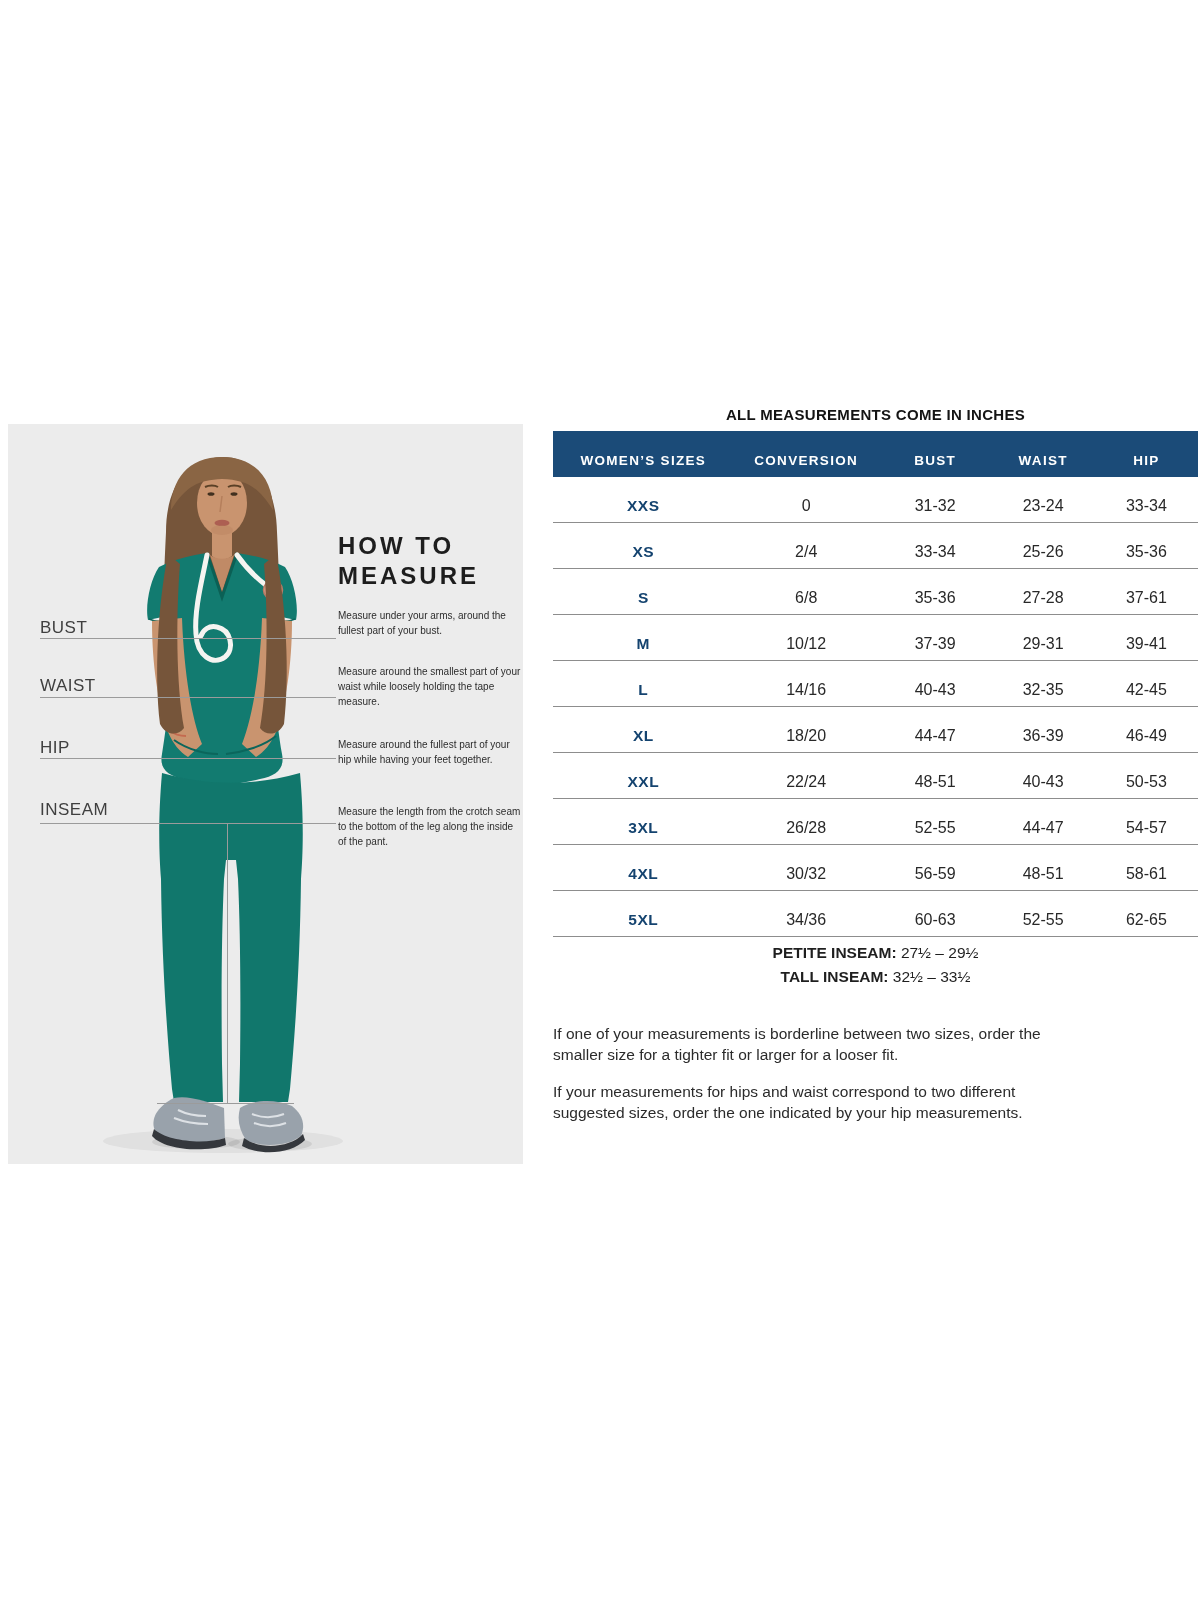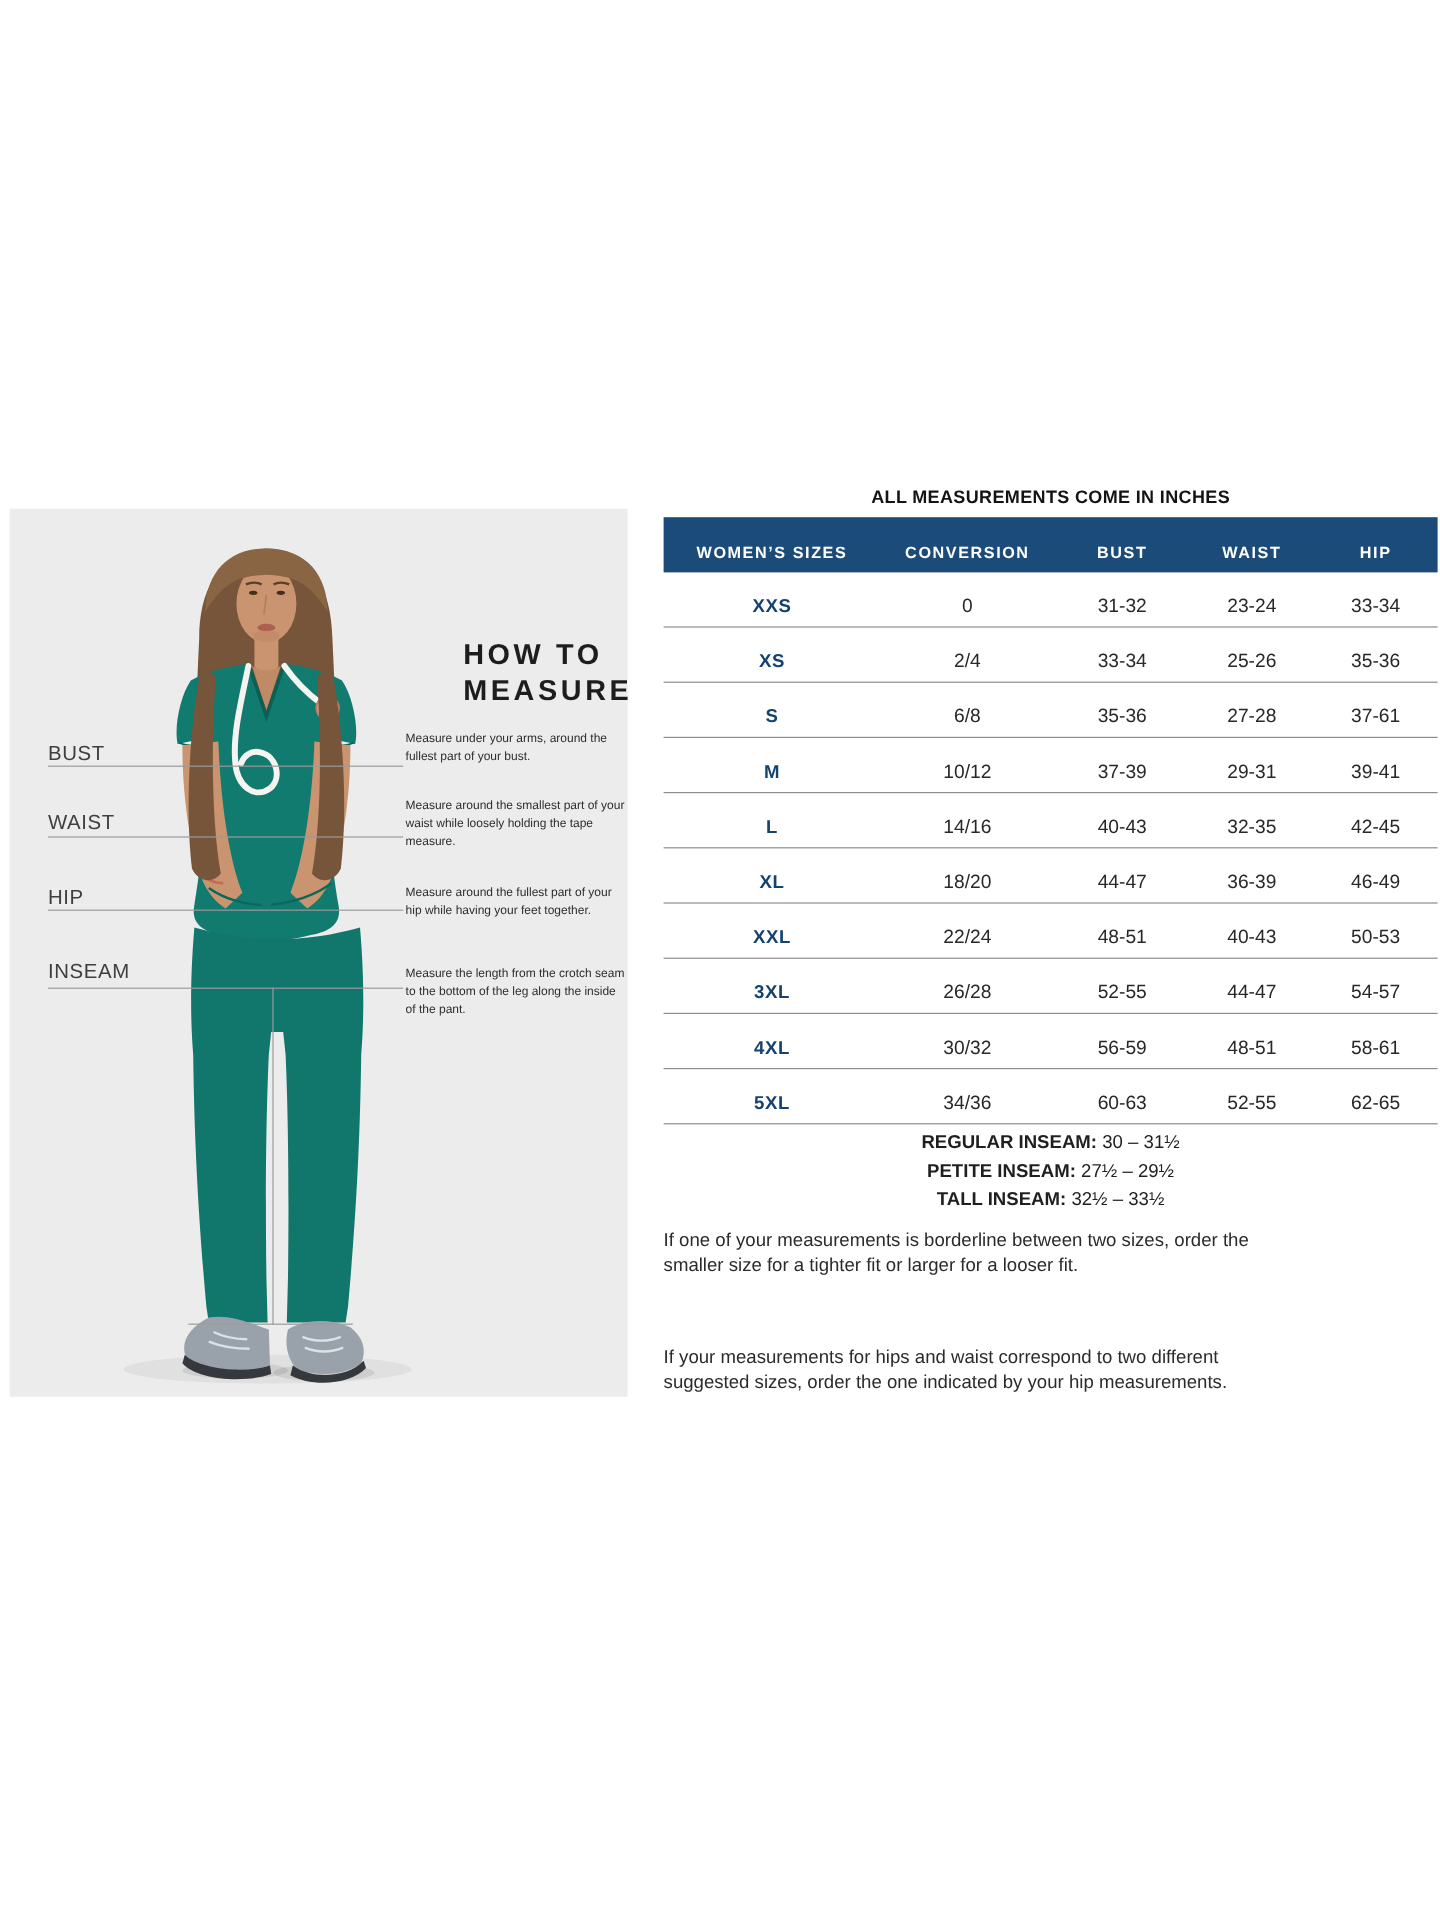--- a/index.html
+++ b/index.html
@@ -13,21 +13,21 @@
 
   .m-label{position:absolute;left:32px;z-index:3;font-size:17px;line-height:20px;
            color:#3f3f3f;letter-spacing:0.5px;}
   .m-label.bust{top:194px}.m-label.waist{top:252px}.m-label.hip{top:314px}.m-label.inseam{top:376px}
   .m-line{position:absolute;left:32px;width:296px;height:1px;background:var(--measure-line,#9b9b9b);z-index:3;}
   .m-line.bust{top:214px}.m-line.waist{top:273px}.m-line.hip{top:334px}.m-line.inseam{top:399px}
   .v-line{position:absolute;left:219px;top:399px;width:1px;height:281px;background:var(--measure-line,#9b9b9b);z-index:3;}
   .floor-line{position:absolute;left:149px;top:679px;width:137px;height:1px;background:var(--measure-line,#9b9b9b);z-index:3;}
 
   .howto-heading{position:absolute;left:330px;top:107px;z-index:3;font-size:24px;font-weight:bold;
-                 letter-spacing:3px;line-height:30px;color:#1d1d1d;margin-left:48px;}
+                 letter-spacing:3px;line-height:30px;color:#1d1d1d;}
   .mg-p{position:absolute;left:330px;width:186px;z-index:3;font-size:10px;line-height:15px;color:#2d2d2d;}
   .mg-p.p1{top:184px}.mg-p.p2{top:240px}.mg-p.p3{top:313px}.mg-p.p4{top:380px}
 
   
   .table-title{position:absolute;left:553px;top:406px;width:645px;text-align:center;
                font-size:15px;font-weight:bold;letter-spacing:0.3px;color:#141414;}
   .size-table{position:absolute;left:553px;top:431px;width:645px;}
   .thead{height:46px;background:var(--table-header-bg,#1b4b78);display:flex;align-items:center;
          color:var(--table-header-text,#fff);font-weight:bold;font-size:13.5px;letter-spacing:1.3px;}
   .trow{height:45px;display:flex;align-items:center;border-bottom:1px solid var(--row-divider,#8d8d8d);
@@ -35,21 +35,21 @@
   .cell{text-align:center;margin-top:12px;}
   .c1{width:28%}.c2{width:22.5%}.c3{width:17.5%}.c4{width:16%}.c5{width:16%}
   .size-cell{font-weight:bold;color:var(--size-label-text,#14436f);font-size:15.5px;letter-spacing:0.5px;}
 
   
   .inseam-notes{position:absolute;left:553px;top:941px;width:645px;text-align:center;
                 font-size:15.5px;line-height:23.5px;color:#1f1f1f;}
   .inseam-notes .lbl{font-weight:bold;}
   .footnote{position:absolute;left:553px;width:645px;text-align:left;font-size:15.5px;
             line-height:20.5px;color:#2b2b2b;}
-  .fn1{top:1024px}.fn2{top:1122px}
+  .fn1{top:1024px}.fn2{top:1082px}
 </style>
 </head>
 <body>
 
 <div class="screen">
 
   <div class="photo-panel">
 
     <svg width="515" height="740" viewBox="0 0 515 740">
 
@@ -202,23 +202,20 @@
       <div class="cell c1 size-cell">5XL</div>
       <div class="cell c2">34/36</div>
       <div class="cell c3">60-63</div>
       <div class="cell c4">52-55</div>
       <div class="cell c5">62-65</div>
     </div>
   </div>
 
   <div class="inseam-notes">
     <div>
-      <span class="lbl">REGULAR INSEAM:</span> <span>30 – 31½</span>
-    </div>
-    <div>
       <span class="lbl">PETITE INSEAM:</span> <span>27½ – 29½</span>
     </div>
     <div>
       <span class="lbl">TALL INSEAM:</span> <span>32½ – 33½</span>
     </div>
   </div>
 
   <div class="footnote fn1">
     <div>If one of your measurements is borderline between two sizes, order the</div>
     <div>smaller size for a tighter fit or larger for a looser fit.</div>

